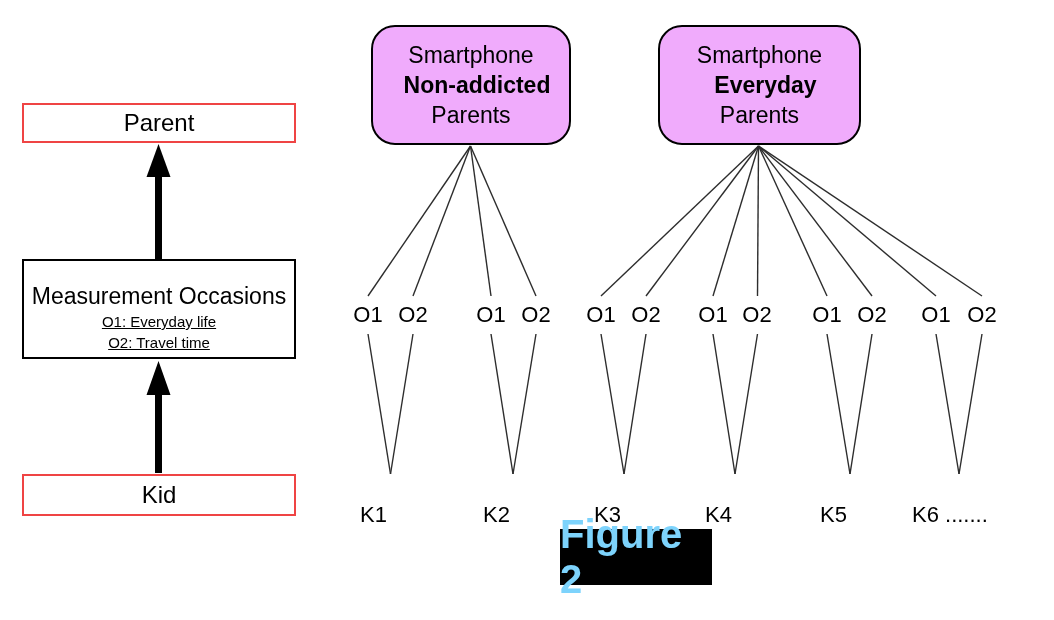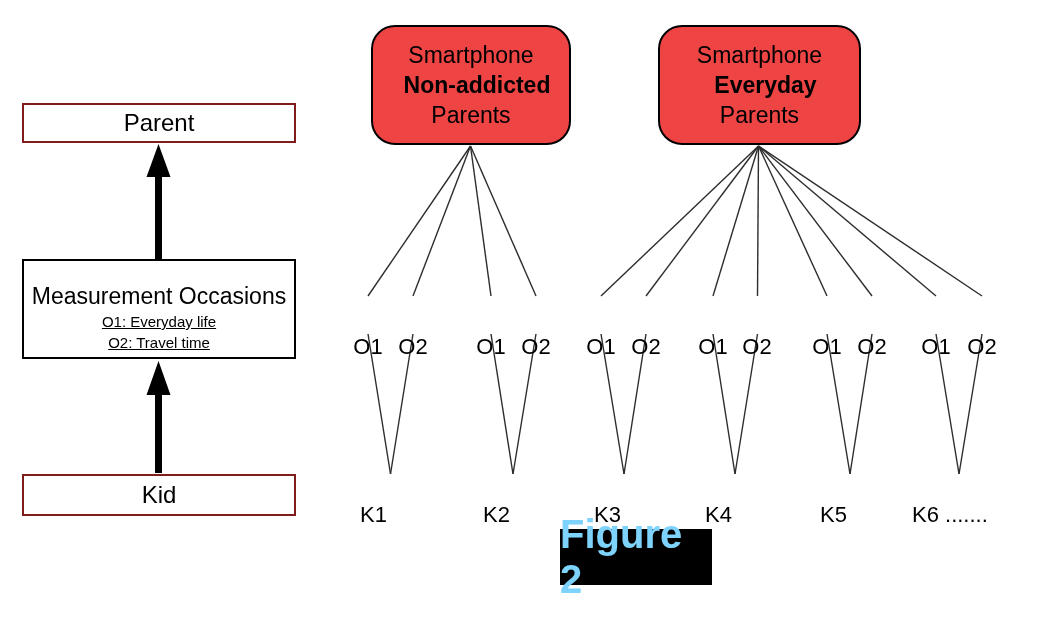--- a/index.html
+++ b/index.html
@@ -18,21 +18,21 @@
     position: absolute;
     left: 0; top: 0;
     width: 1054px; height: 620px;
   }
   svg.wires line.thin { stroke: #2d2d2d; stroke-width: 1.4; }
   svg.wires line.shaft { stroke: #000; stroke-width: 7; }
   svg.wires polygon.head { fill: #000; }
 
   .rect-box {
     position: absolute;
-    border: 2px solid #7f1d1d;
+    border: 2px solid #ef4444;
     background: #fff;
     display: flex;
     align-items: center;
     justify-content: center;
     text-align: center;
   }
   .box-parent { left: 22px; top: 103px; width: 274px; height: 40px; font-size: 24px; }
   .box-kid    { left: 22px; top: 474px; width: 274px; height: 42px; font-size: 24px; }
 
   .box-measure {
@@ -44,37 +44,36 @@
     padding-top: 20px;
   }
   .box-measure .title { font-size: 23px; line-height: 30px; }
   .box-measure .sub   { font-size: 15px; line-height: 21px; text-decoration: underline; }
 
   .round-box {
     position: absolute;
     top: 25px; height: 120px;
     border: 2px solid #000;
     border-radius: 24px;
-    background: #ef4444;
+    background: #f0abfc;
     text-align: center;
     padding-top: 13px;
     font-size: 23px;
     line-height: 30px;
   }
   .round-box .bold { font-weight: 700; padding-left: 12px; }
   .round-box.g0 { left: 371px; width: 200px; }
   .round-box.g1 { left: 658px; width: 203px; }
 
   .o-label {
     position: absolute;
     top: 301px; width: 44px; height: 28px;
     font-size: 22px;
     text-align: center;
     line-height: 28px;
-    margin-top: 32px;
   }
   .k-label {
     position: absolute;
     top: 480px; width: 60px; height: 28px;
     font-size: 22px;
     text-align: left;
     line-height: 28px;
     margin-top: 21px;
   }
   .k-label.wide { width: 140px; }

